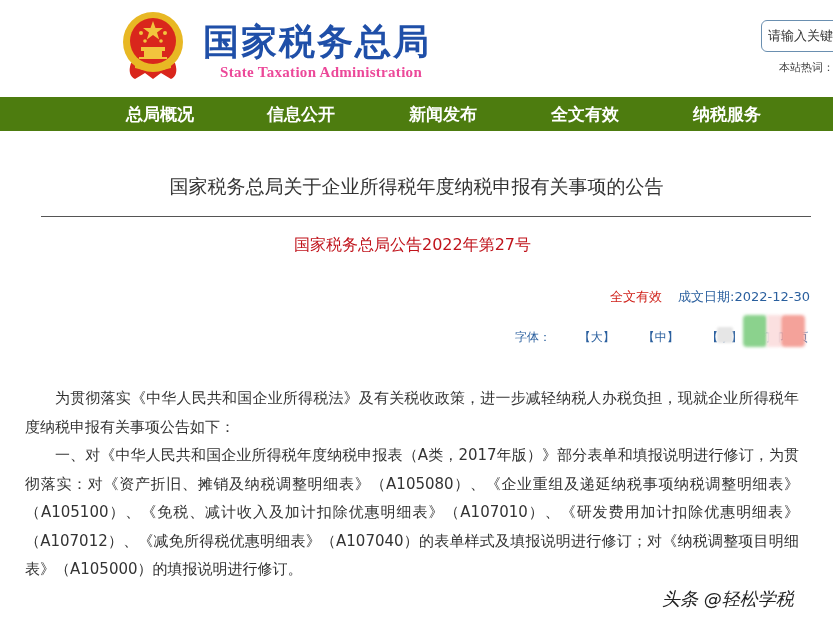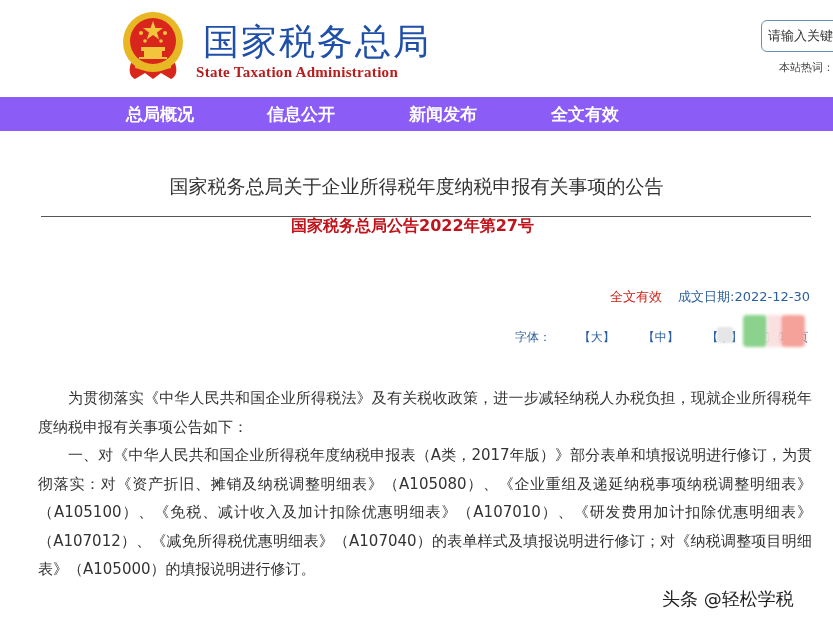--- a/index.html
+++ b/index.html
@@ -2,55 +2,55 @@
 <html><head>
 <meta charset="utf-8">
 <style>
   * { box-sizing: border-box; margin: 0; padding: 0; }
   html, body { width: 833px; height: 630px; overflow: hidden; background: #ffffff; }
   body { font-family: "DejaVu Sans", "Liberation Sans", sans-serif; color: #333; position: relative; }
 
   
   .header { position: absolute; left: 0; top: 0; width: 833px; height: 96px; background: #fff; }
   .emblem { position: absolute; left: 121px; top: 11px; width: 64px; height: 70px; }
-  .brand-cn { position: absolute; left: 203px; top: 20px; font-size: 36px; font-weight: normal; color: #1f4fa8; letter-spacing: 2px; line-height: 44px; }
-  .brand-en { position: absolute; left: 196px; top: 64px; font-family: "Liberation Serif", "DejaVu Serif", serif; font-weight: bold; font-size: 15px; color: #b91c1c; letter-spacing: 0.3px; }
+  .brand-cn { position: absolute; left: 203px; top: 20px; font-size: 36px; font-weight: bold; color: #1f4fa8; letter-spacing: 2px; line-height: 44px; }
+  .brand-en { position: absolute; left: 220px; top: 64px; font-family: "Liberation Serif", "DejaVu Serif", serif; font-weight: bold; font-size: 15px; color: #ec4899; letter-spacing: 0.3px; }
 
   .search-box { position: absolute; left: 761px; top: 20px; width: 90px; height: 32px; border: 1px solid #6a8fb0; border-radius: 6px; padding: 6px 0 0 6px; font-size: 13px; color: #333; background: #fff; white-space: nowrap; overflow: hidden; }
   .hotwords { position: absolute; left: 760px; top: 60px; font-size: 11px; color: #444; white-space: nowrap; margin-left: 19px; }
 
   
-  .nav { position: absolute; left: 0; top: 97px; width: 833px; height: 34px; background: #8b5cf6; }
+  .nav { position: absolute; left: 0; top: 97px; width: 833px; height: 34px; background: #4d7c0f; }
   .nav-item { position: absolute; top: 0; height: 34px; line-height: 34px; font-size: 17px; font-weight: bold; color: #fff; white-space: nowrap; }
 
   
   .doc-title { position: absolute; left: 0; width: 833px; top: 174px; text-align: center; font-size: 19px; font-weight: normal; color: #333; }
   .title-rule { position: absolute; left: 41px; top: 216px; width: 770px; height: 1px; background: #555; }
-  .doc-number { position: absolute; left: 0; width: 825px; top: 216px; text-align: center; font-size: 16px; font-weight: bold; color: #c0131b; }
+  .doc-number { position: absolute; left: 0; width: 825px; top: 235px; text-align: center; font-size: 16px; font-weight: normal; color: #c0131b; }
 
   
   .meta-line { position: absolute; right: 23px; top: 288px; font-size: 13px; white-space: nowrap; margin-left: 16px; }
   .status { color: #d0231c; margin-right: 16px; }
   .date { color: #2a5f9e; }
 
   .tools { position: absolute; left: 495px; top: 329px; font-size: 12px; color: #2a5f9e; white-space: nowrap; }
   .tools span { margin-right: 4px; margin-left: 20px; }
   .tools .print { margin-left: 10px; }
 
   .share-blur { position: absolute; left: 717px; top: 313px; width: 90px; height: 34px; }
   .blur-gray { position: absolute; left: 0; top: 14px; width: 16px; height: 16px; background: #e6e6e6; border-radius: 2px; filter: blur(1px); }
   .blur-green { position: absolute; left: 26px; top: 2px; width: 24px; height: 32px; background: #8bd28d; border-radius: 4px; filter: blur(1.5px); }
   .blur-pink { position: absolute; left: 50px; top: 2px; width: 14px; height: 32px; background: #fbe0e0; filter: blur(1.5px); }
   .blur-red { position: absolute; left: 64px; top: 2px; width: 24px; height: 32px; background: #f4a29a; border-radius: 4px; filter: blur(1.5px); }
 
   
-  .body-text { position: absolute; left: 38px; top: 384px; width: 774px; font-size: 15px; line-height: 28.5px; color: #333; text-align: justify; }
+  .body-text { position: absolute; left: 25px; top: 384px; width: 774px; font-size: 15px; line-height: 28.5px; color: #333; text-align: justify; }
   .body-text p { text-indent: 2em; }
 
-  .watermark { position: absolute; left: 662px; top: 587px; font-size: 18px; color: #222; text-shadow: 0 0 2px #fff, 0 0 3px #fff; white-space: nowrap; }
+  .watermark { position: absolute; left: 662px; top: 587px; font-size: 18px; color: #222; text-shadow: 0 0 2px #fff, 0 0 3px #fff; white-space: nowrap; font-style: italic; }
 </style>
 </head>
 <body>
 
 <div class="header">
   <svg class="emblem" viewBox="0 0 64 70">
     <path d="M10 52 Q6 64 14 68 L24 62 L32 68 L40 62 L50 68 Q58 64 54 52 Z" fill="#d9261c"></path>
     <circle cx="32" cy="31" r="30" fill="#e8b824"></circle>
     <circle cx="32" cy="30" r="23" fill="#d9261c"></circle>
     <polygon points="32,10 34.5,17 42,17 36,21.5 38.2,28.5 32,24 25.8,28.5 28,21.5 22,17 29.5,17" fill="#f2c53d"></polygon>
@@ -71,20 +71,21 @@
     <span>本站热词：</span>
     <span>退</span>
   </div>
 </div>
 
 <div class="nav">
   <div class="nav-item" style="left:126px">总局概况</div>
   <div class="nav-item" style="left:267px">信息公开</div>
   <div class="nav-item" style="left:409px">新闻发布</div>
   <div class="nav-item" style="left:551px">全文有效</div>
+  <div class="nav-item" style="left:693px">纳税服务</div>
 </div>
 
 <div class="doc-title">国家税务总局关于企业所得税年度纳税申报有关事项的公告</div>
 <div class="title-rule"></div>
 <div class="doc-number">国家税务总局公告2022年第27号</div>
 
 <div class="meta-line">
   <span class="status">全文有效</span><span class="date">成文日期:</span><span class="date">2022-12-30</span>
 </div>
 

